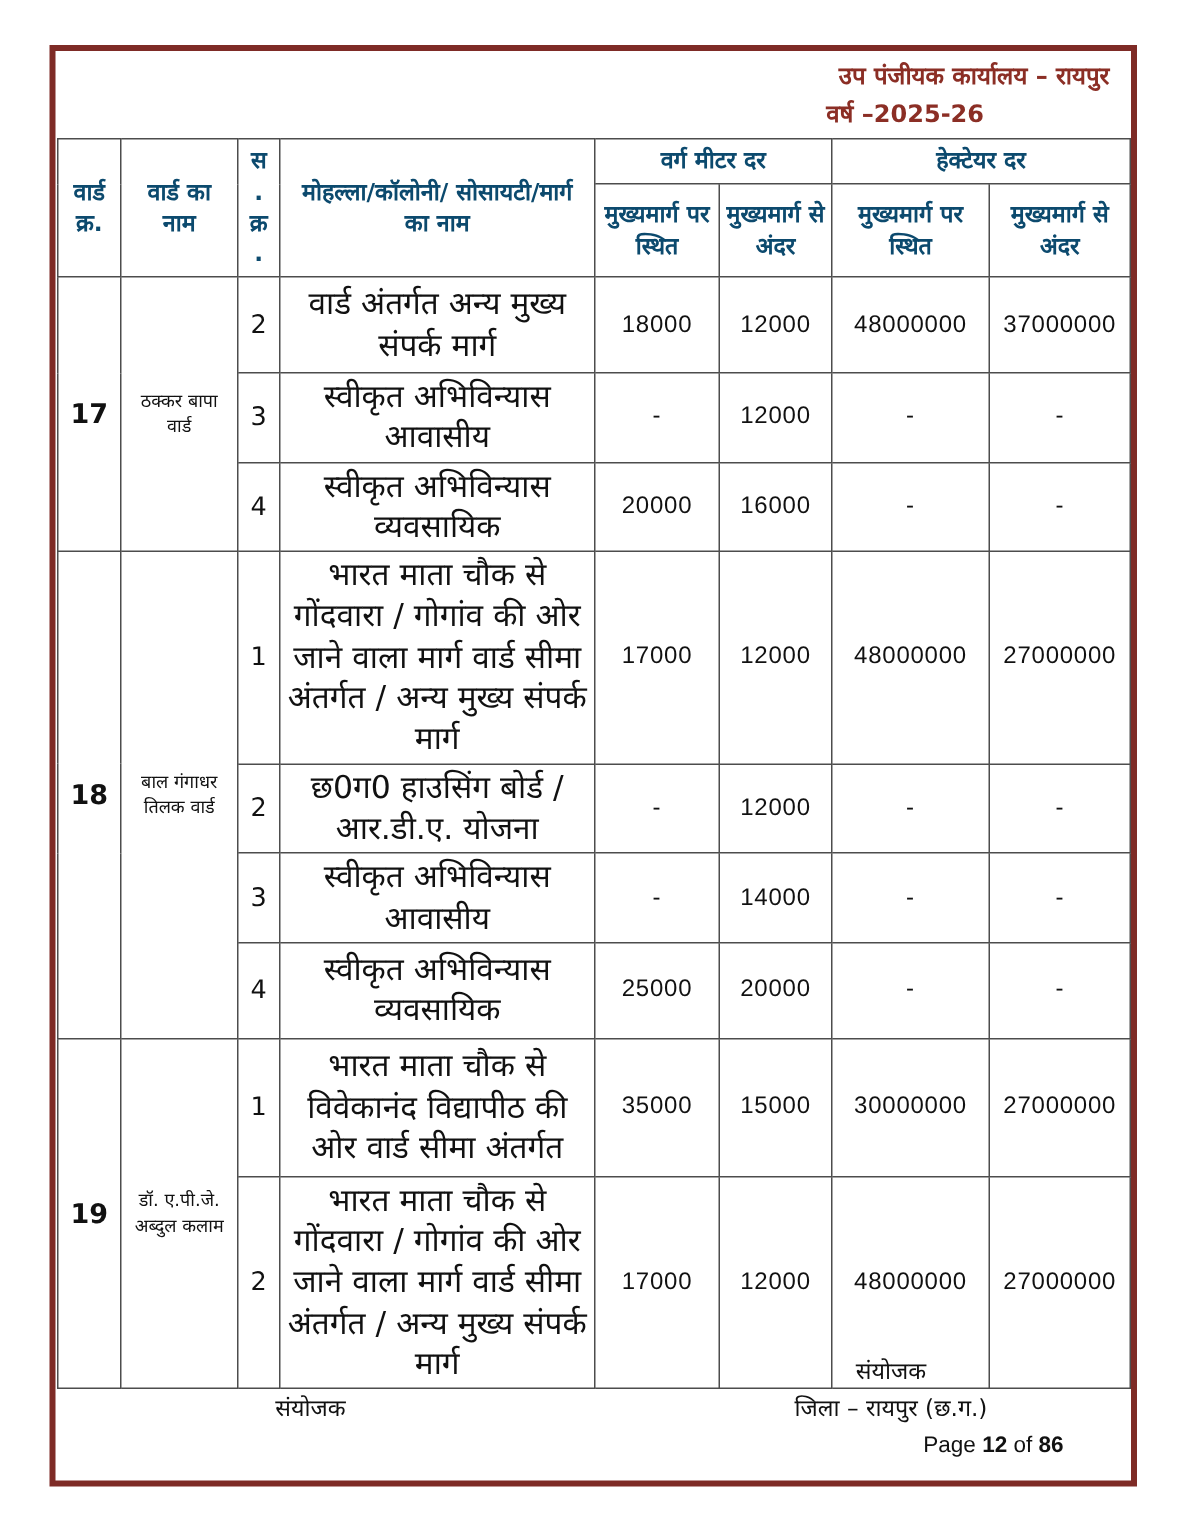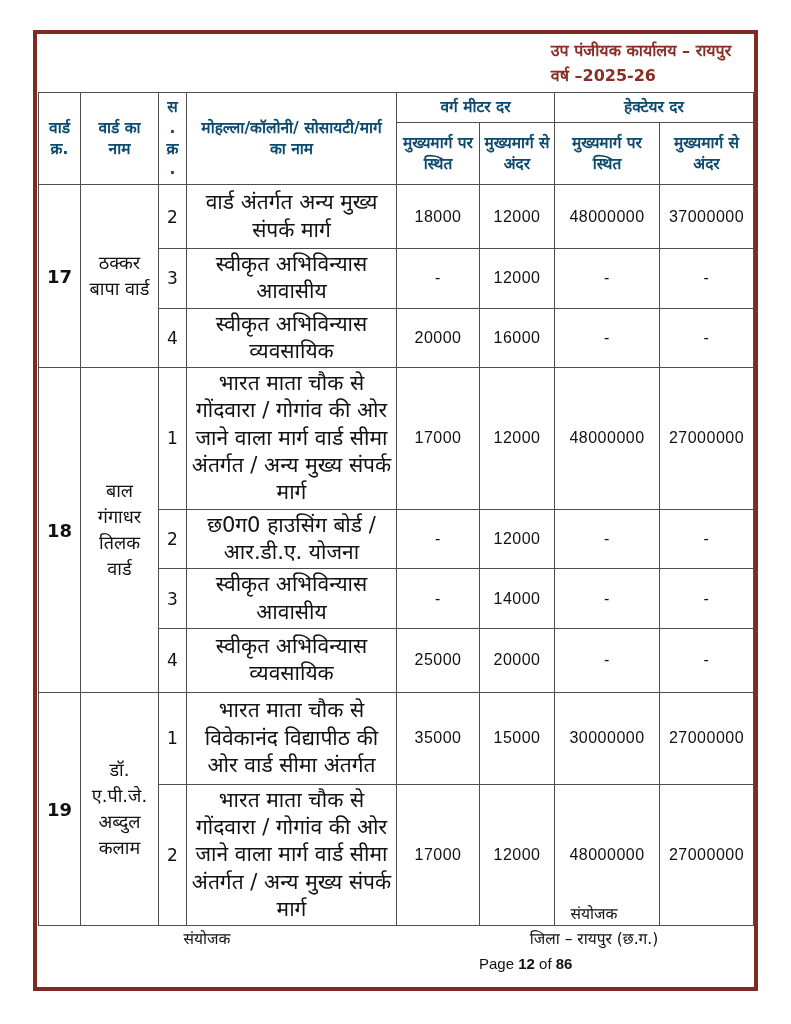--- a/index.html
+++ b/index.html
@@ -8,58 +8,58 @@
     width:791px; height:1024px; position:relative;
     font-family:"DejaVu Sans","Liberation Sans",sans-serif;
     color:#111;
   }
   .page {
     position:absolute; left:33px; top:30px; width:725px; height:961px;
     background:#ffffff; border:4px solid #7e2b26;
   }
   
   .doc-header {
-    position:absolute; top:5px; right:6px; text-align:left;
+    position:absolute; top:5px; right:6px; text-align:center;
     color:#8b2e25; font-weight:bold; font-size:16px; line-height:1.55;
   }
   .doc-header .year { padding-right:92px; }
   
   table.rates {
     position:absolute; left:1px; top:58px;
     border-collapse:collapse; table-layout:fixed; width:715px;
     font-size:17px;
   }
   table.rates th, table.rates td {
     border:1px solid #4d4d4d; text-align:center; vertical-align:middle;
     padding:2px 4px; overflow:hidden;
   }
   th { color:#0c4a6e; font-weight:bold; font-size:15.5px; line-height:1.35; }
   .h-grp { height:30px; }
   .h-sub { height:62px; }
   td.ward-no { font-weight:bold; font-size:18px; }
-  td.ward-name { font-size:18px; line-height:1.45; }
+  td.ward-name { font-size:12px; line-height:1.45; }
   td.sno { font-size:17px; padding-top:14px; }
   td.desc { font-size:21px; line-height:1.3; }
   td.num { font-size:16px; font-family:"Liberation Sans","DejaVu Sans",sans-serif; letter-spacing:0.5px; }
   .r17a{height:64px} .r17b{height:55px} .r17c{height:44px}
   .r18a{height:124px} .r18b{height:54px} .r18c{height:46px} .r18d{height:64px}
   .r19a{height:92px} .r19b{height:128px}
   
   .footer {
     position:absolute; left:0; bottom:6px; width:100%;
     font-size:15.5px; line-height:1.65; color:#111;
   }
   .footer-left {
     position:absolute; left:55px; bottom:28px; width:230px; text-align:center;
   }
   .footer-right {
     position:absolute; right:45px; bottom:28px; width:230px; text-align:center;
   }
   .page-num {
-    position:absolute; right:45px; bottom:4px; width:230px; text-align:left;
+    position:absolute; right:45px; bottom:4px; width:230px; text-align:right;
     font-size:15px; font-family:"Liberation Sans","DejaVu Sans",sans-serif;
   }
   .page-num b { font-weight:bold; }
 </style>
 </head>
 <body>
 
 <div class="page">
 
   <div class="doc-header">

